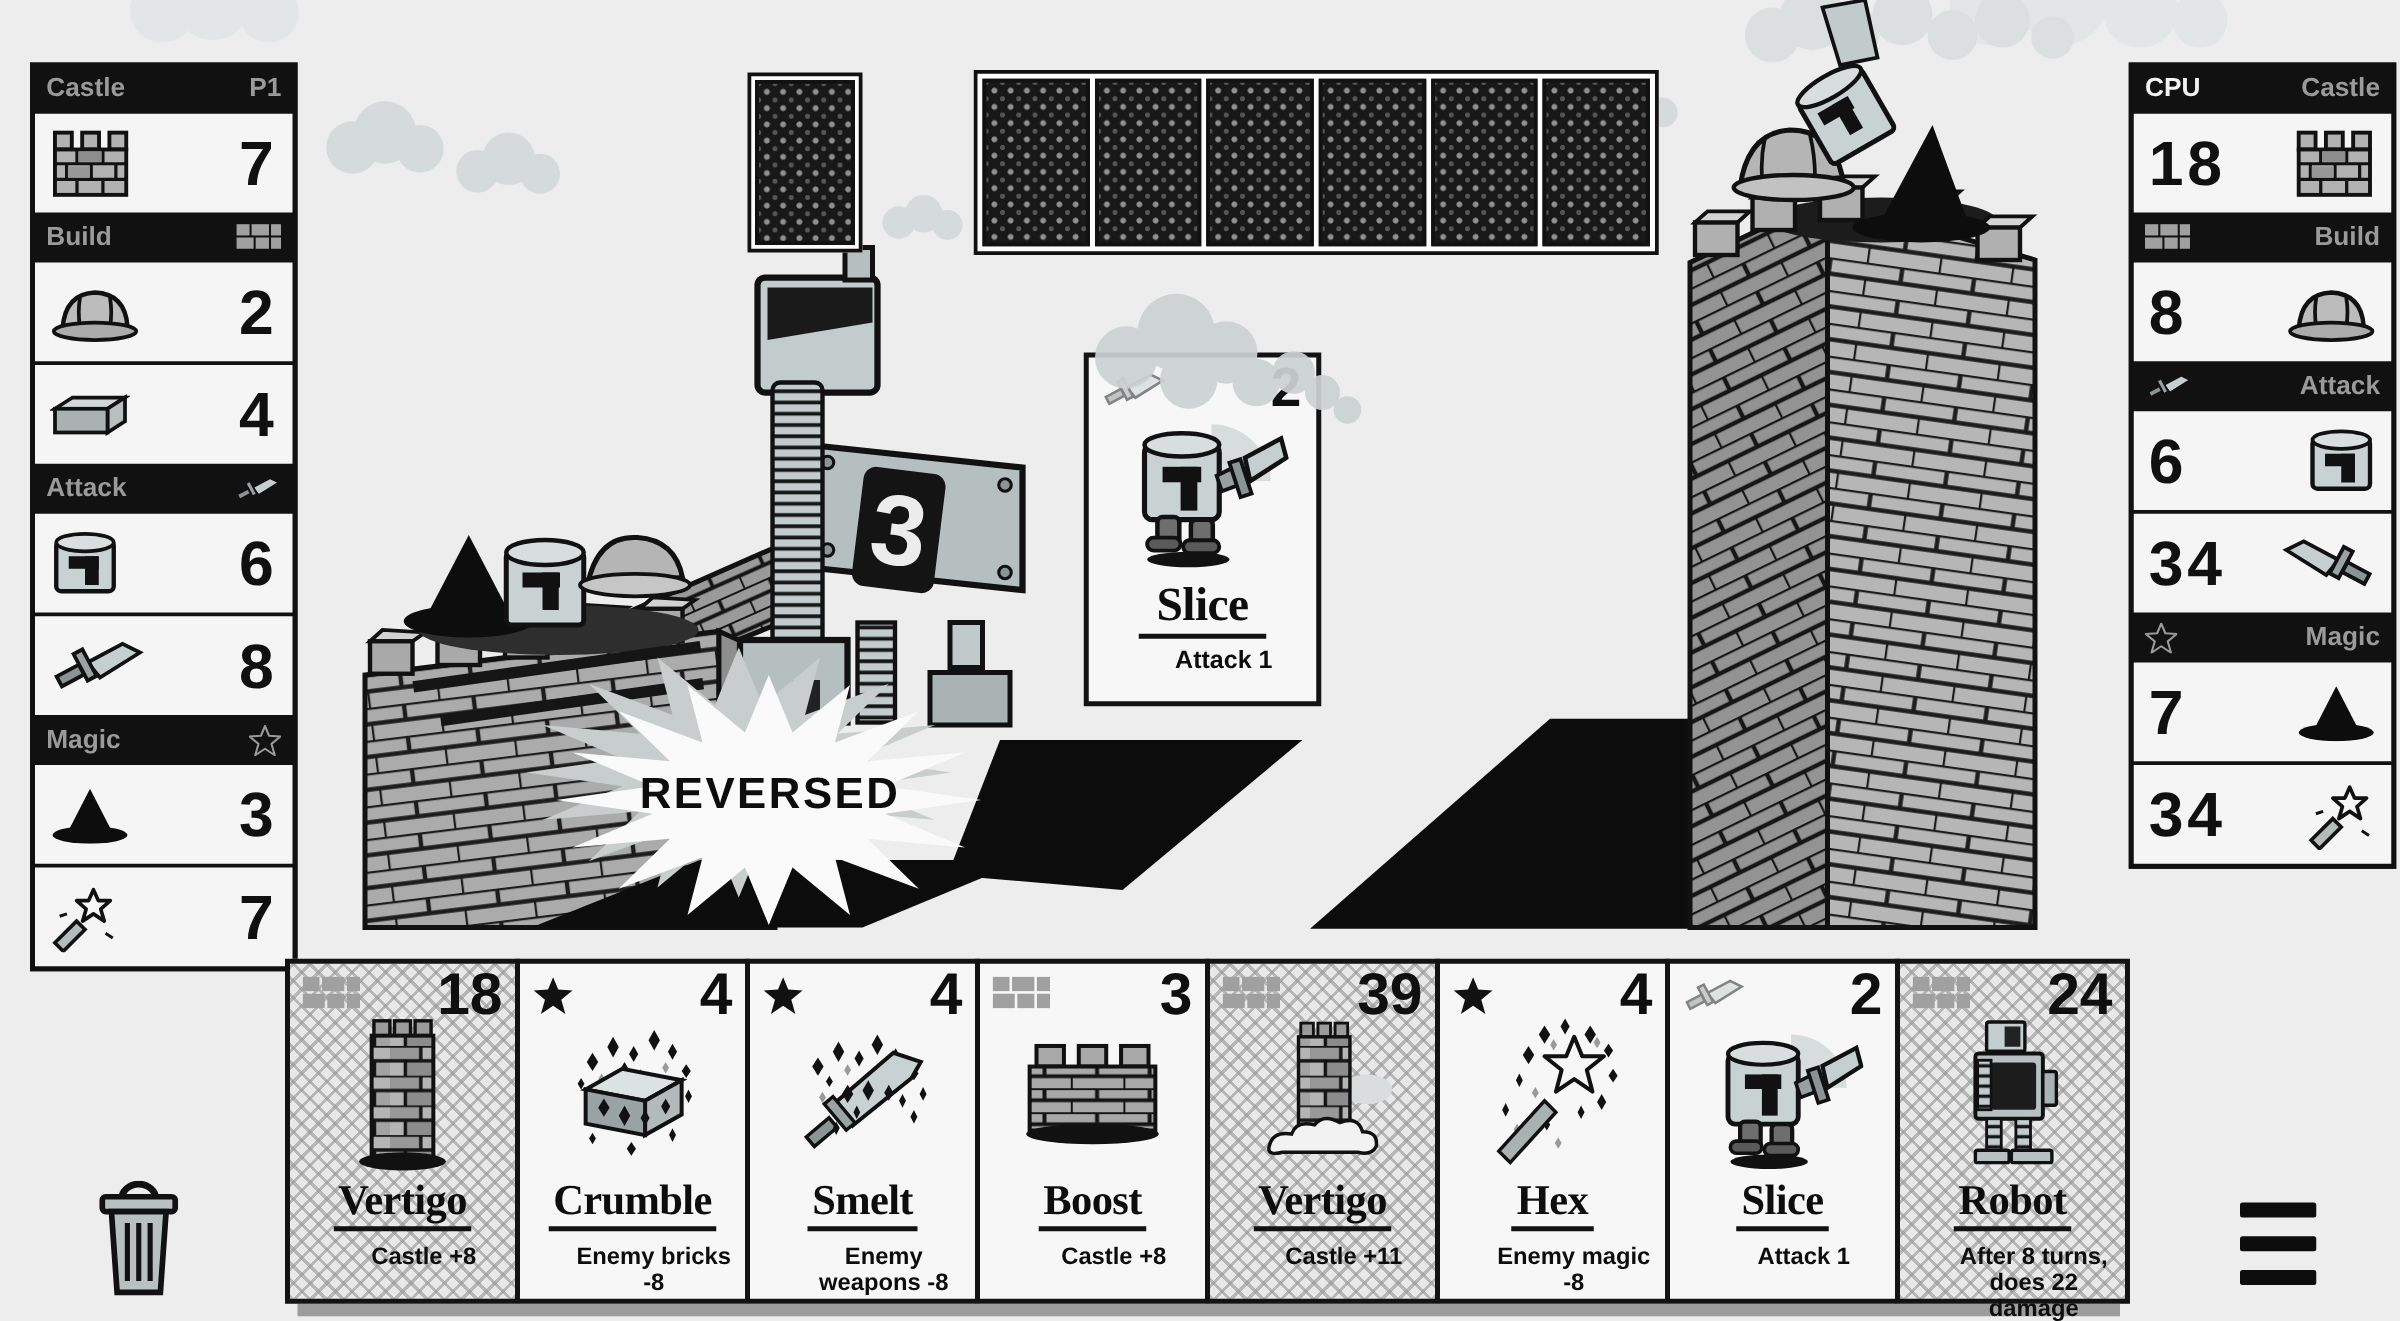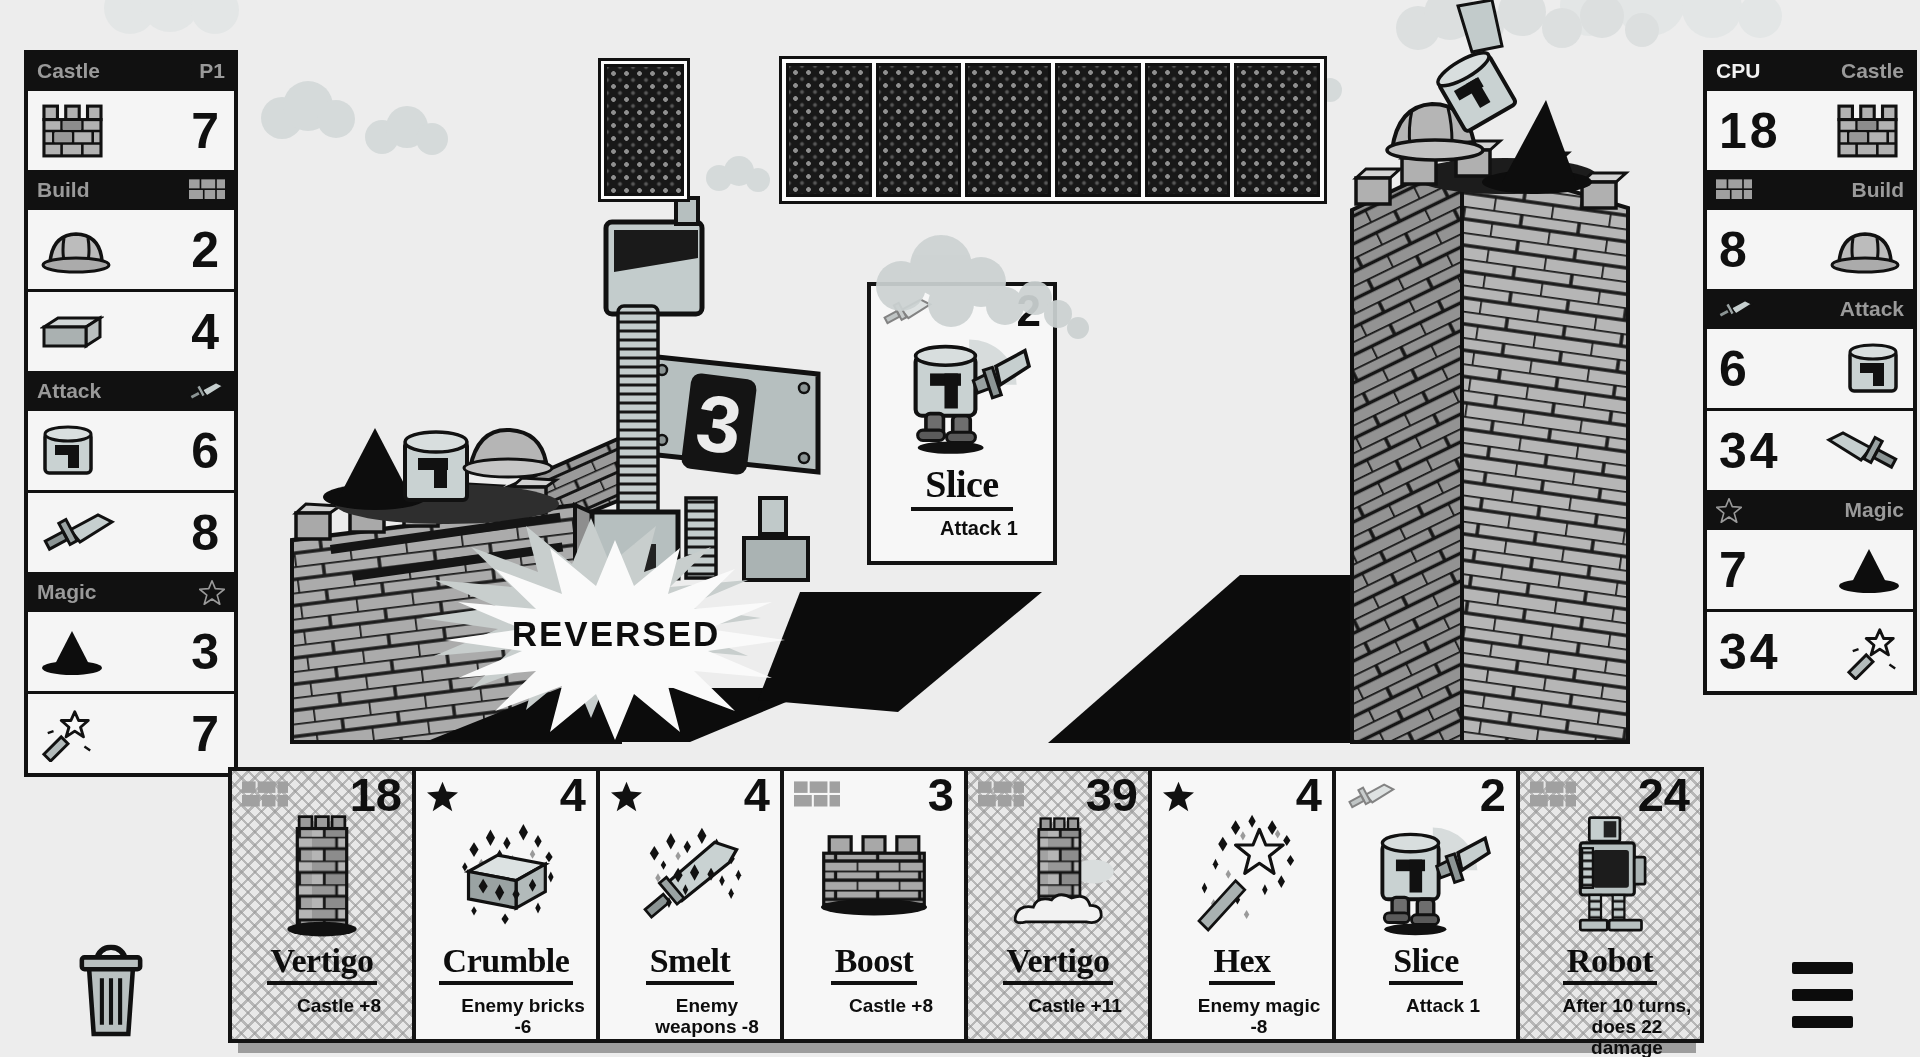--- a/index.html
+++ b/index.html
@@ -650,21 +650,21 @@
     <svg class="ticon" width="33" height="31">
           <use href="#sym-star"></use>
         </svg>
     <span class="cost">4</span>
     <div class="art">
           <svg width="126" height="128" viewBox="0 0 130 140">
             <use href="#art-brickburst"></use>
           </svg>
         </div>
     <div class="cname"><span>Crumble</span></div>
-    <div class="cdesc">Enemy bricks -6</div>
+    <div class="cdesc">Enemy bricks -8</div>
   </div>
 
   <div class="card">
     <svg class="ticon" width="33" height="31">
           <use href="#sym-star"></use>
         </svg>
     <span class="cost">4</span>
     <div class="art">
           <svg width="126" height="128" viewBox="0 0 130 140">
             <use href="#art-swordburst"></use>
@@ -734,21 +734,21 @@
     <svg class="ticon" width="46" height="28">
           <use href="#sym-bricks-chip"></use>
         </svg>
     <span class="cost">24</span>
     <div class="art">
           <svg width="122" height="126" viewBox="0 0 130 140">
             <use href="#art-robot"></use>
           </svg>
         </div>
     <div class="cname"><span>Robot</span></div>
-    <div class="cdesc">After 10 turns, does 22 damage</div>
+    <div class="cdesc">After 8 turns, does 22 damage</div>
   </div>
 </div>
 
 <svg class="trash" viewBox="0 0 90 104">
   <use href="#sym-trash"></use>
 </svg>
 <div class="menu">
   <div class="bar"></div>
   <div class="bar"></div>
   <div class="bar"></div>

